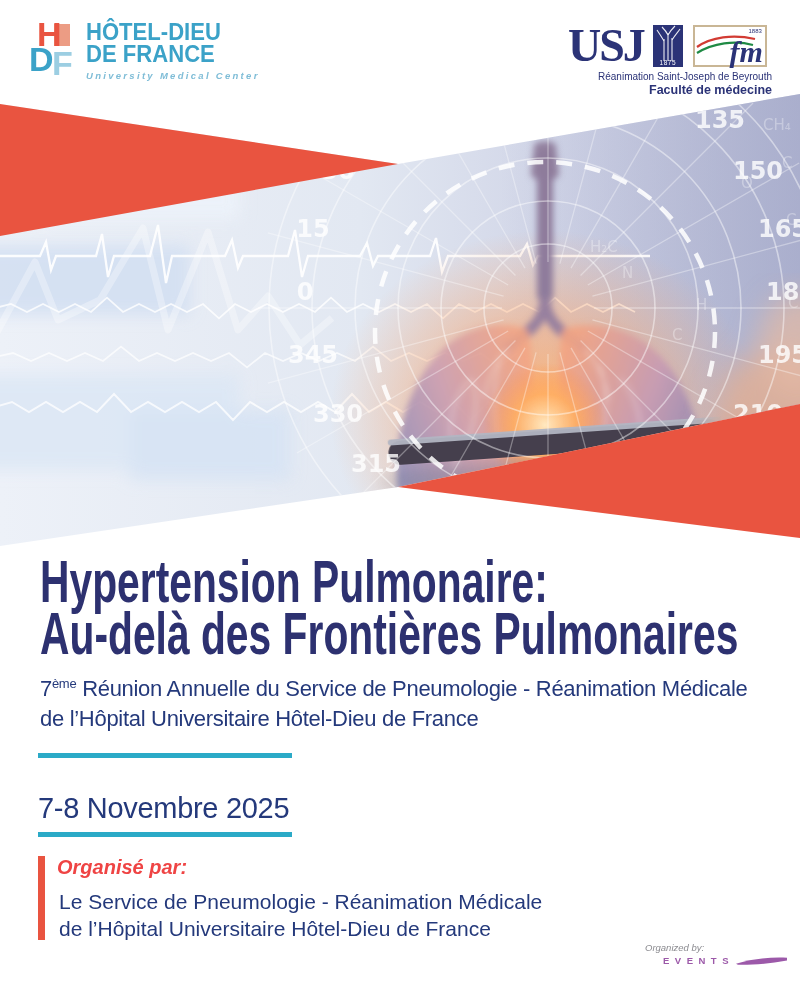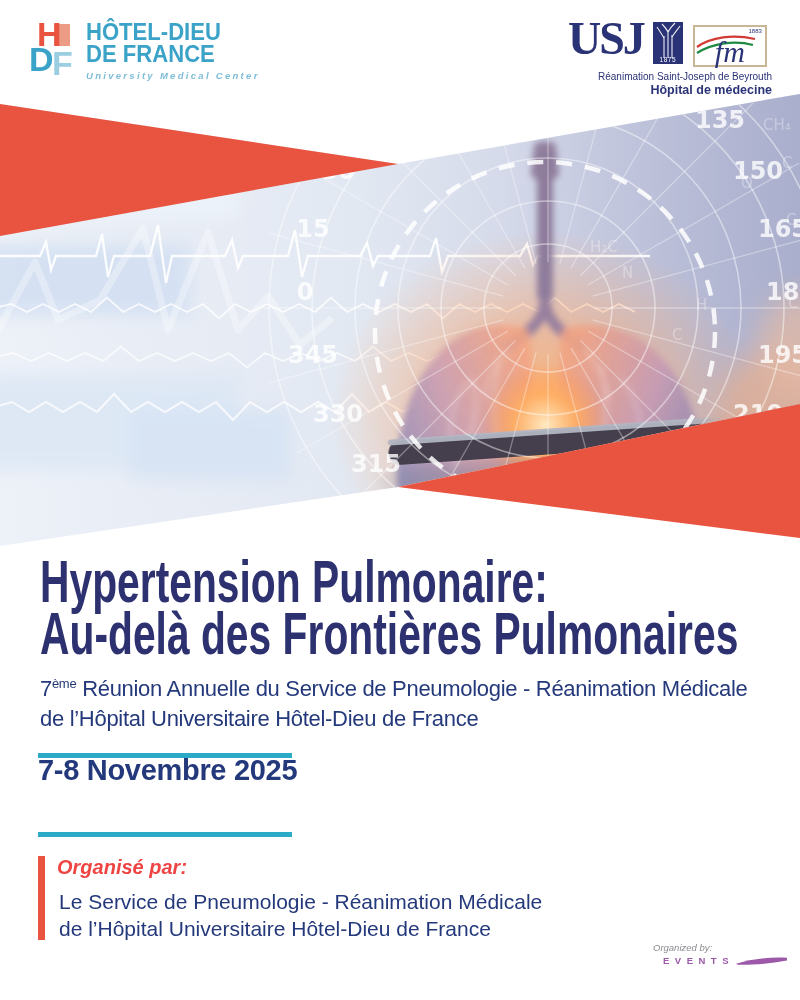--- a/index.html
+++ b/index.html
@@ -12,46 +12,46 @@
   .hdf-mark{position:relative;width:48px;height:60px;}
   .hdf-mark .m{position:absolute;font-weight:bold;font-size:34px;line-height:34px;}
   .hdf-mark .m-acc{position:absolute;left:24px;top:4px;width:16px;height:22px;background:#EC9C84;}
   .hdf-mark .m-h{left:7px;top:-3px;color:var(--orange,#E95440);z-index:2;}
   .hdf-mark .m-d{left:-1px;top:22px;color:var(--hdfBlue,#3BA2C8);z-index:3;}
   .hdf-mark .m-f{left:22px;top:26px;color:#9CCEE2;z-index:1;}
   .hdf-text{padding-top:1px;}
   .hdf-name{color:var(--hdfBlue,#3BA2C8);font-weight:bold;font-size:24px;line-height:22px;letter-spacing:0px;transform:scaleX(.92);transform-origin:left;}
   .hdf-tag{color:var(--hdfLight,#7FBDD7);font-weight:bold;font-size:9.5px;letter-spacing:2.3px;margin-top:5px;font-style:italic;}
   .usj-logo{position:absolute;left:568px;top:20px;width:204px;display:flex;flex-direction:column;align-items:flex-end;color:var(--usjNavy,#2B3377);}
-  .usj-row{display:flex;align-items:flex-start;width:100%;}
+  .usj-row{display:flex;align-items:flex-end;width:100%;}
   .usj-acronym{font-family:"Liberation Serif",serif;font-weight:bold;font-size:46px;line-height:42px;letter-spacing:-2px;margin-top:-2px;}
   .usj-block{position:relative;width:30px;height:42px;background:var(--usjNavy,#2B3377);margin-left:9px;margin-top:2px;}
   .usj-block .yr{position:absolute;left:0;right:0;bottom:1px;text-align:center;color:#fff;font-size:6.5px;letter-spacing:.5px;}
   .usj-fm{position:relative;width:70px;height:38px;border:2px solid #C9B695;margin-left:10px;margin-top:5px;background:#fff;}
-  .usj-fm .fm{position:absolute;right:20px;bottom:-4px;font-family:"Liberation Serif",serif;font-style:italic;font-weight:normal;font-size:30px;color:var(--usjNavy,#2B3377);}
+  .usj-fm .fm{position:absolute;right:2px;bottom:-4px;font-family:"Liberation Serif",serif;font-style:italic;font-weight:bold;font-size:30px;color:var(--usjNavy,#2B3377);}
   .usj-fm .yr2{position:absolute;right:3px;top:1px;font-size:6px;color:var(--usjNavy,#2B3377);}
   .usj-uni{font-size:10px;margin-top:4px;}
   .usj-fac{font-size:12.5px;font-weight:bold;margin-top:1px;}
   
   .hero{position:absolute;left:0;top:0;width:800px;height:558px;}
   
   .title{position:absolute;left:40px;top:556px;color:var(--navyTitle,#2D3170);font-weight:bold;font-size:60px;line-height:52px;white-space:nowrap;}
   .title .tl{display:block;transform:scaleX(.68);transform-origin:left;}
   .subtitle{position:absolute;left:40px;top:669px;color:var(--navyText,#24397B);font-weight:normal;font-size:22px;line-height:30px;letter-spacing:-.3px;white-space:nowrap;}
   .subtitle sup{font-size:13px;}
   .rule{position:absolute;left:38px;width:254px;height:5px;background:var(--teal,#2BAAC7);}
   .rule-1{top:753px;} .rule-2{top:832px;}
-  .date-line{position:absolute;left:38px;top:754px;color:var(--navyText,#24397B);font-weight:bold;font-size:29px;letter-spacing:-.3px;}
+  .date-line{position:absolute;left:38px;top:792px;color:var(--navyText,#24397B);font-weight:normal;font-size:29px;letter-spacing:-.3px;}
   .venue-line{position:absolute;left:38px;top:803px;color:var(--navyText,#24397B);font-size:18.5px;letter-spacing:-.5px;white-space:nowrap;}
   .org-bar{position:absolute;left:38px;top:856px;width:7px;height:84px;background:var(--orange,#E95440);}
   .org-heading{position:absolute;left:57px;top:856px;color:#ef4444;font-weight:bold;font-size:20px;font-style:italic;}
   .org-lines{position:absolute;left:59px;top:888px;color:var(--navyText,#24397B);font-size:21px;line-height:27px;white-space:nowrap;}
   
   .sp-logo{position:absolute;left:645px;top:942px;width:142px;}
-  .sp-by{font-style:italic;color:var(--gray,#8B8B90);font-size:9.5px;margin-left:8px;}
+  .sp-by{font-style:italic;color:var(--gray,#8B8B90);font-size:9.5px;}
   .sp-brand{font-style:italic;font-weight:bold;font-size:26px;line-height:24px;letter-spacing:-1px;white-space:nowrap;}
   .sp-science{color:var(--gray,#8B8B90);}
   .sp-pro{color:var(--purple,#9C59A9);border-bottom:2px solid var(--purple,#9C59A9);}
   .sp-events-row{display:flex;align-items:center;margin-top:2px;}
   .sp-events{color:var(--purple,#9C59A9);font-weight:bold;font-size:9.5px;letter-spacing:5.5px;padding-left:18px;}
   .sp-swoosh{margin-left:2px;}
 </style>
 </head>
 <body>
 
@@ -250,21 +250,21 @@
       <div class="usj-fm">
         <svg width="66" height="34" viewBox="0 0 66 34" style="position:absolute;left:0;top:0">
           <path d="M2,20 C16,10 38,7 60,12" stroke="#D23B33" stroke-width="2.2" fill="none"></path>
           <path d="M2,26 C18,16 40,13 58,18" stroke="#1F8A44" stroke-width="2.2" fill="none"></path>
         </svg>
         <span class="yr2">1883</span>
         <span class="fm">fm</span>
       </div>
     </div>
     <div class="usj-uni">Réanimation Saint-Joseph de Beyrouth</div>
-    <div class="usj-fac">Hôpital de médecine</div>
+    <div class="usj-fac">Faculté de médecine</div>
   </div>
 
   <h1 class="title" style="margin:0;font-size:60px;">
     <span class="tl">Hypertension Pulmonaire:</span>
     <span class="tl">Au-delà des Frontières Pulmonaires</span>
   </h1>
 
   <div class="subtitle">
     <div><span>7</span><sup>ème</sup><span> Réunion Annuelle du Service de Pneumologie - Réanimation Médicale</span></div>
     <div>de l’Hôpital Universitaire Hôtel-Dieu de France</div>

